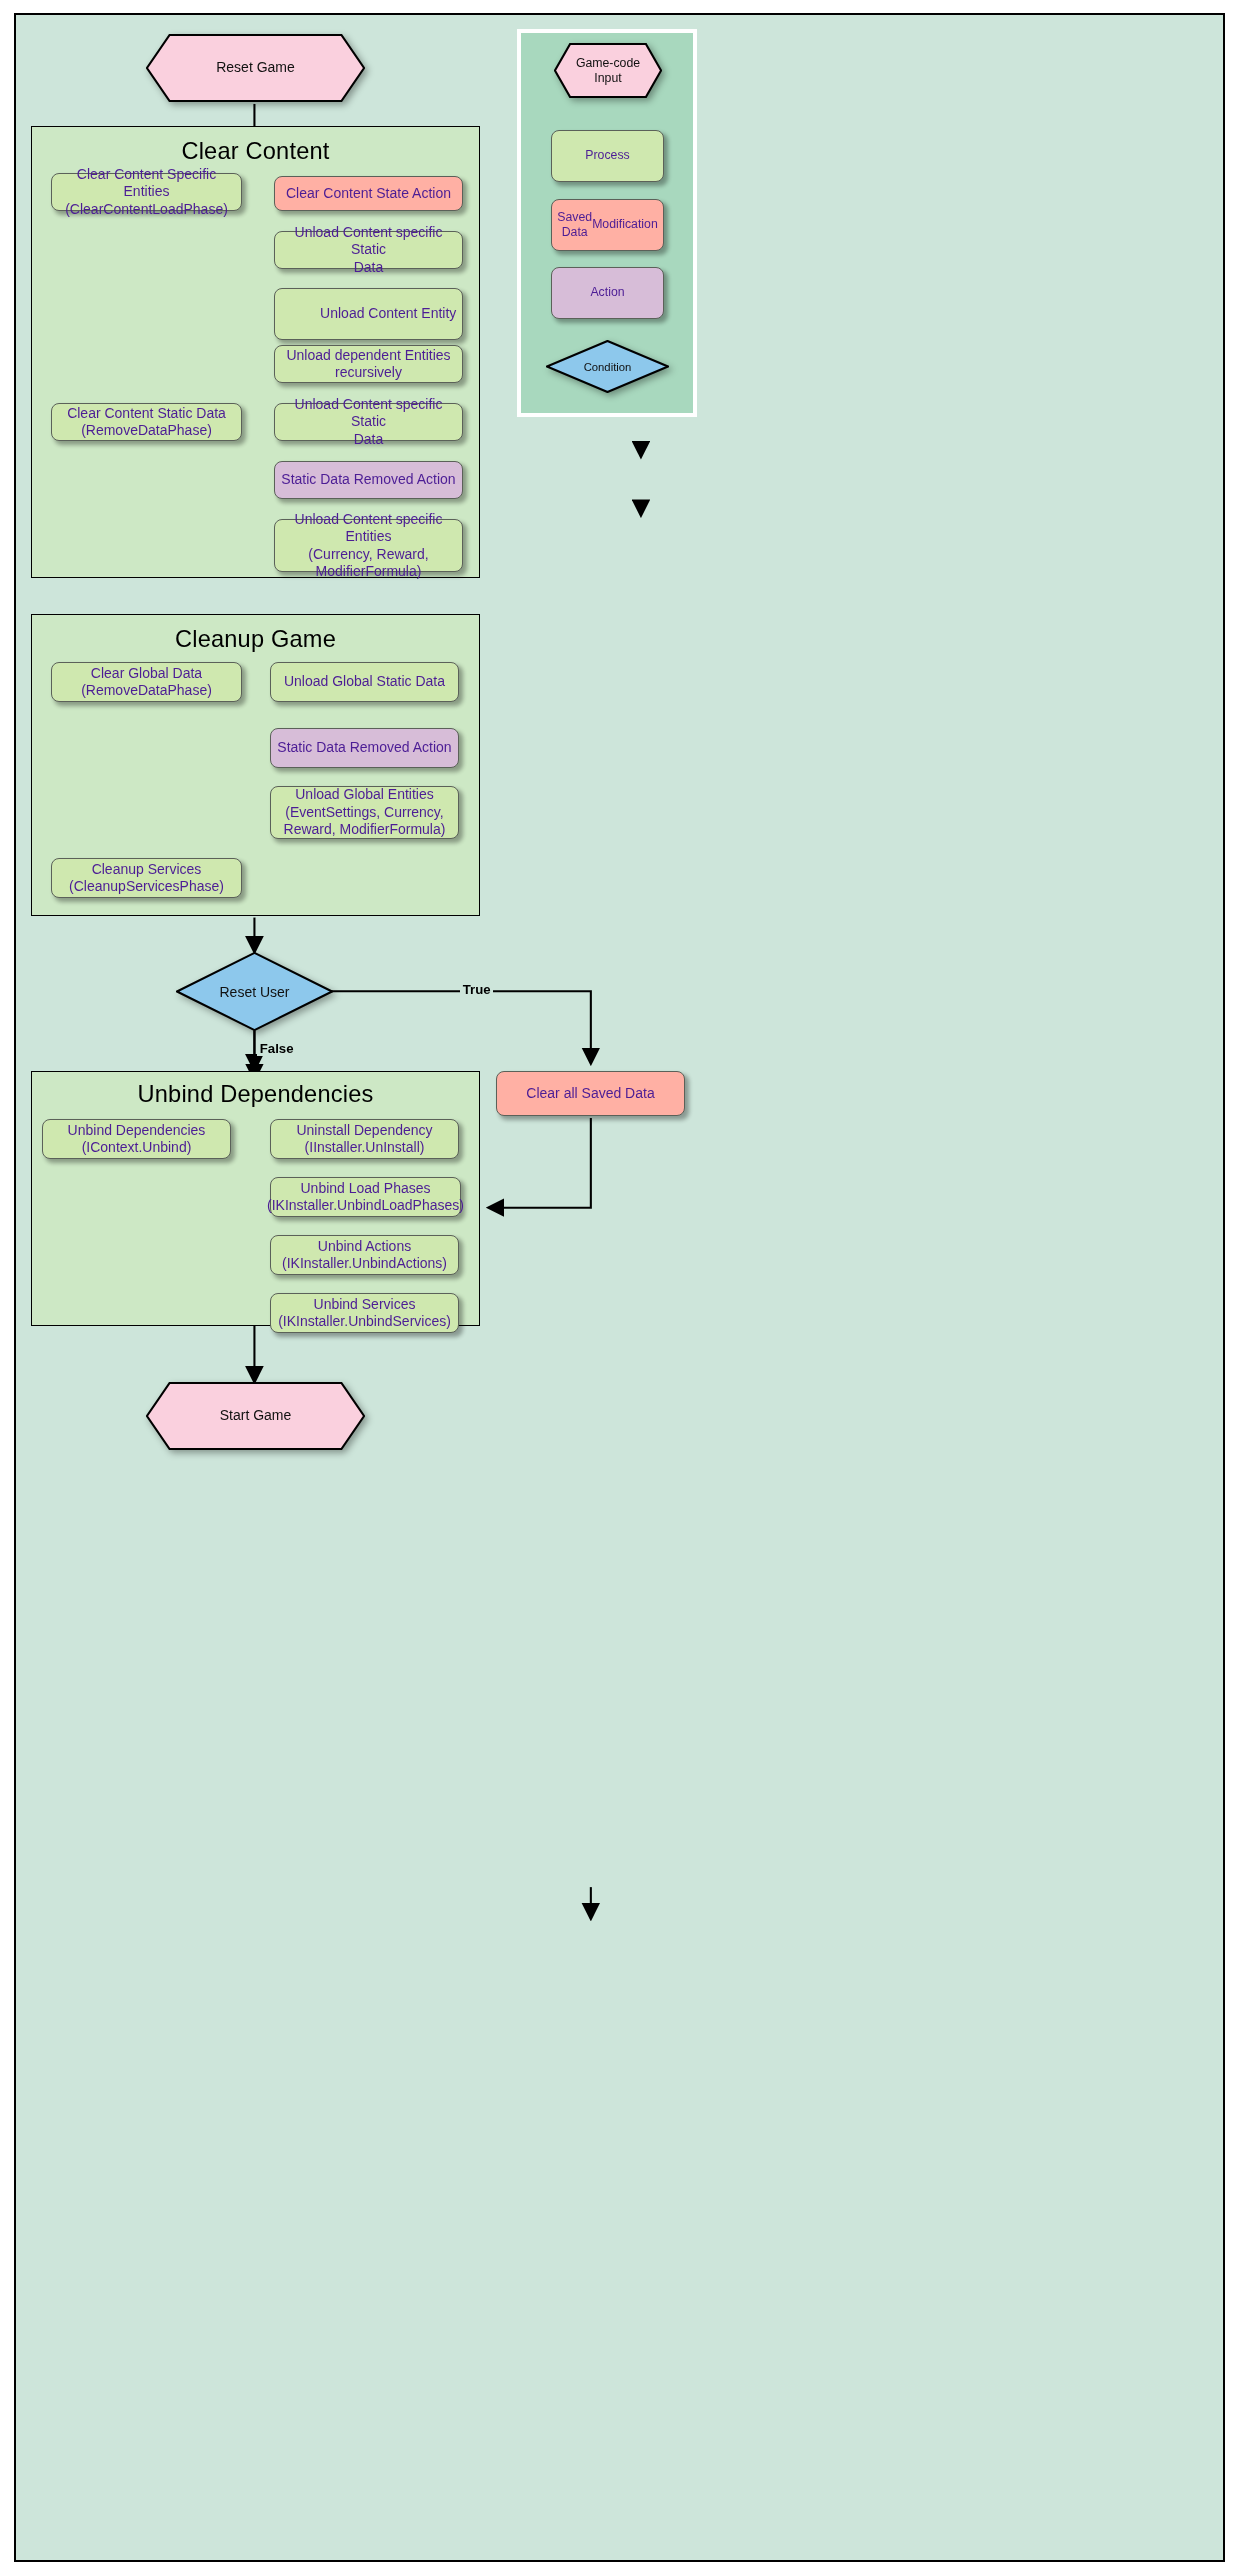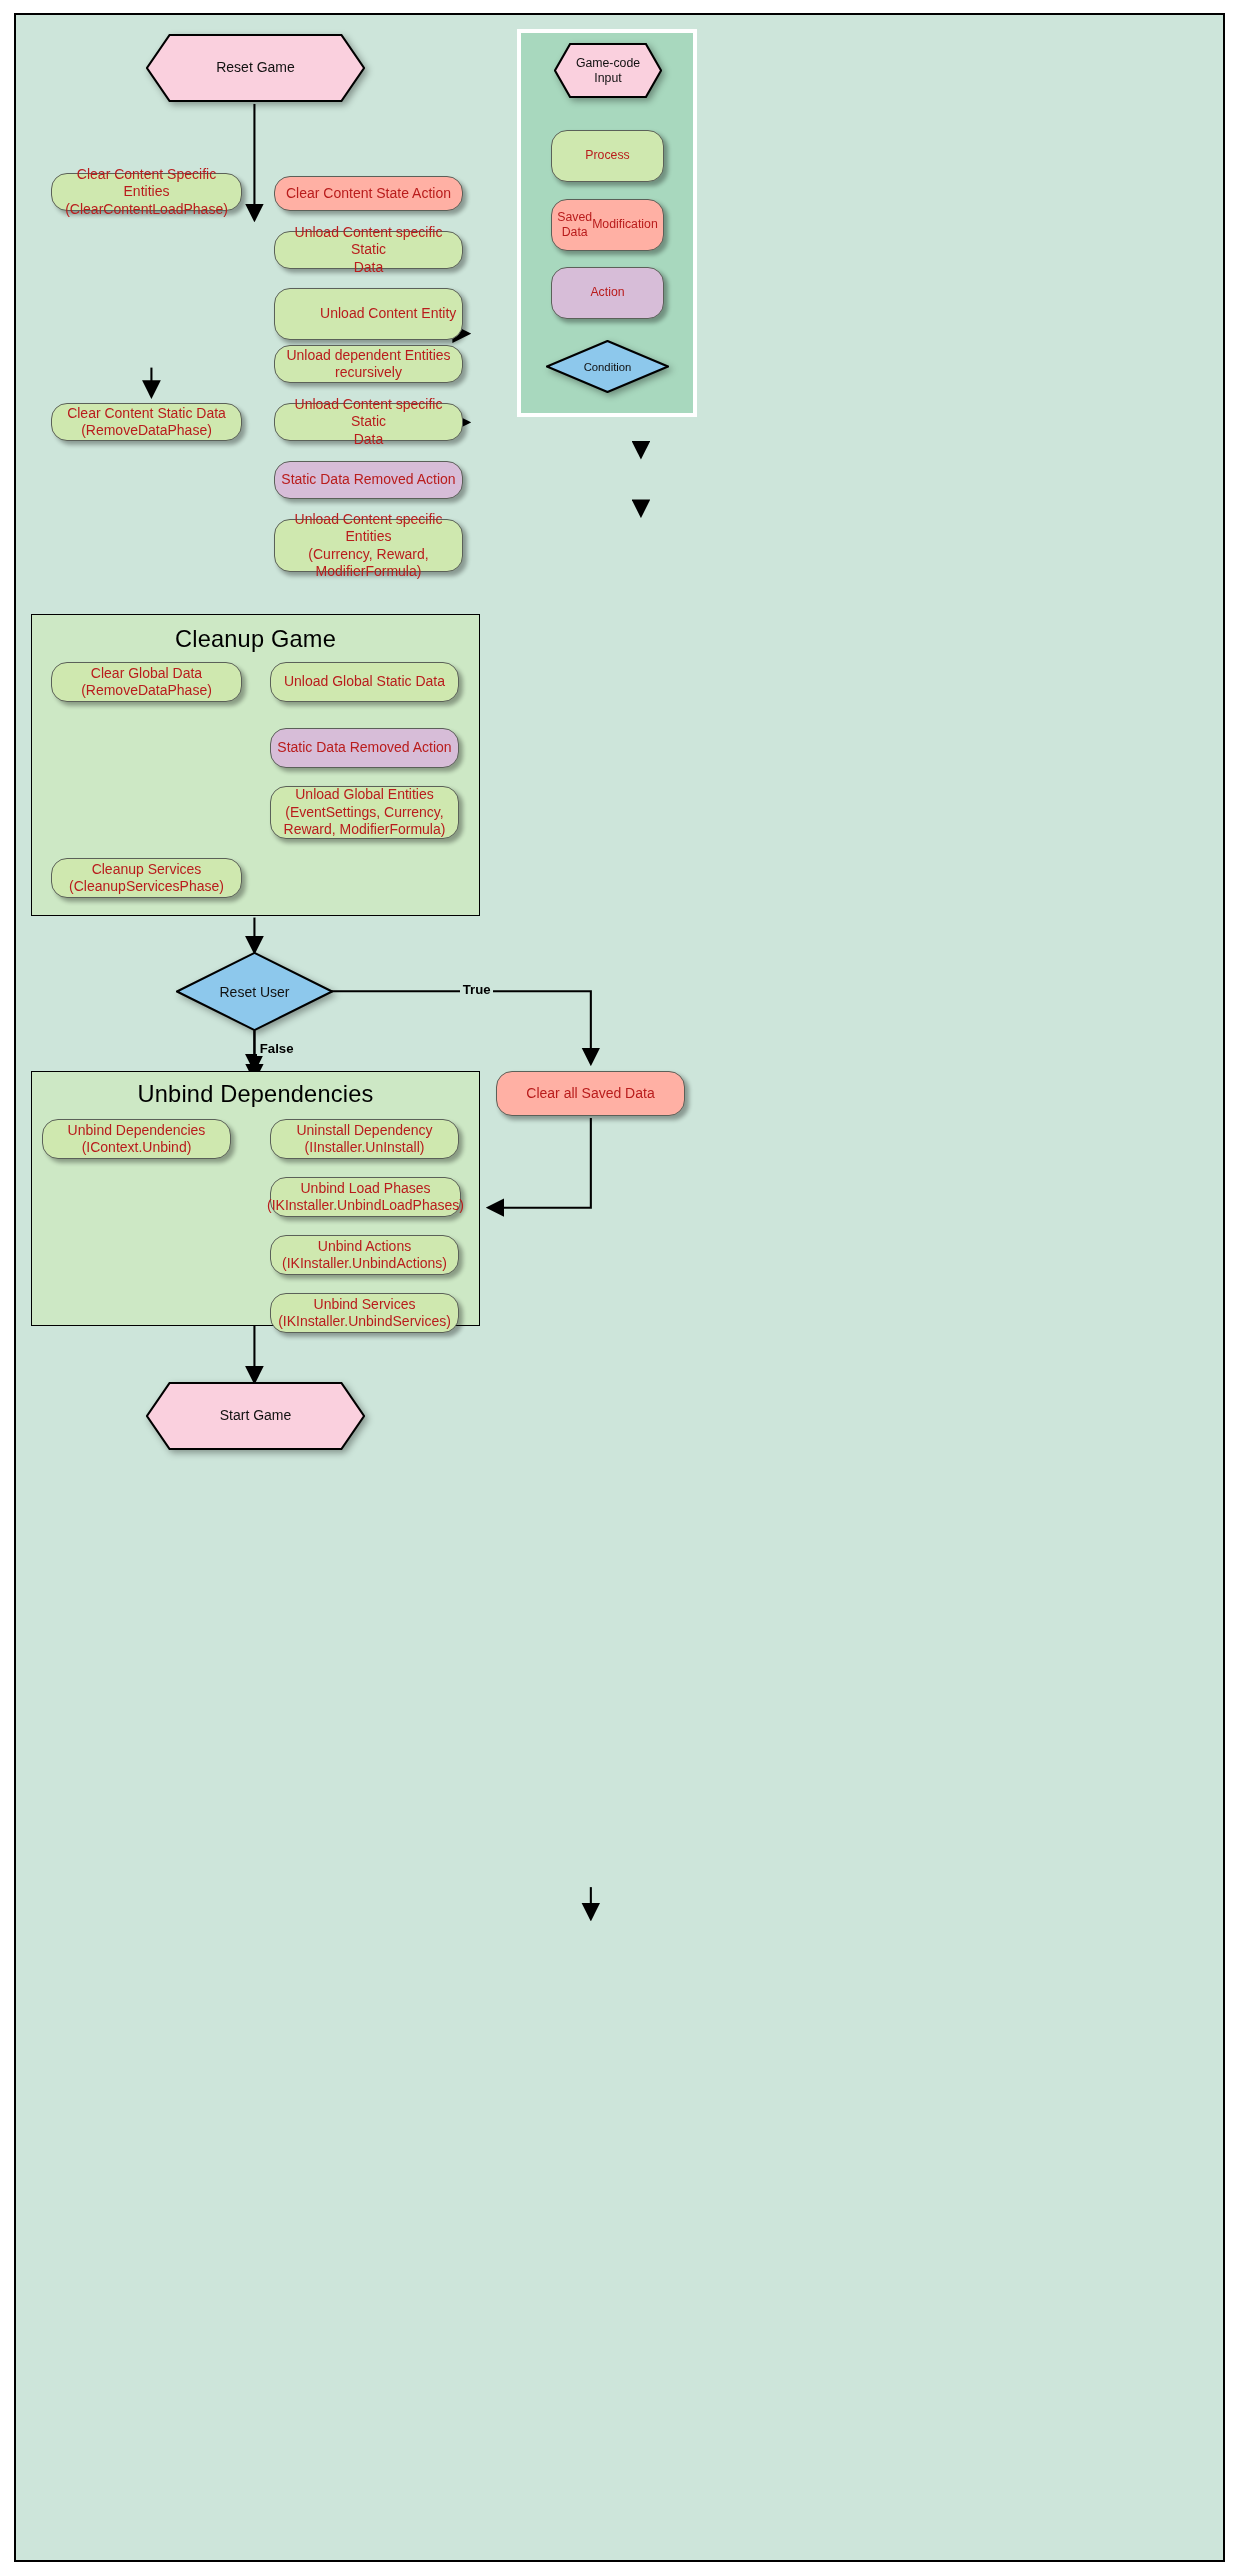--- a/index.html
+++ b/index.html
@@ -14,23 +14,23 @@
   .group{position:absolute;background:#CDE8C5;border:1.9px solid #000;box-sizing:border-box;}
   .group-title{position:absolute;left:0;right:0;text-align:center;
                font-size:23.6px;color:#000;letter-spacing:0.2px;}
 
   
   .legend{position:absolute;background:#A8D8BE;border:4.7px solid #ffffff;box-sizing:border-box;}
 
   
   .node{position:absolute;box-sizing:border-box;display:flex;align-items:center;
         justify-content:center;text-align:center;line-height:1.25;
-        border:1.5px solid #5B6159;border-radius:16px;
+        border:1.5px solid #5B6159;border-radius:8px;
         box-shadow:3.8px 3.8px 4.7px rgba(0,0,0,.33);
-        font-size:14px;color:#b91c1c;padding:1.9px 5.7px;}
+        font-size:14px;color:#4c1d95;padding:1.9px 5.7px;}
   .process{background:#CFE8AF;}
   .saved{background:#FFB0A4;}
   .action{background:#D7BDD8;}
 
   
   .hexwrap{position:absolute;filter:drop-shadow(3.8px 3.8px 3.8px rgba(0,0,0,.35));}
   .hex{width:100%;height:100%;position:relative;}
   .hex svg{display:block;width:100%;height:100%;}
   .hex .lbl{position:absolute;left:0;right:0;top:50%;transform:translateY(-50%);
             text-align:center;font-size:14px;color:#111;line-height:1.25;}
@@ -112,20 +112,23 @@
 
   <div class="hexwrap" style="left:146px;top:34px;width:219px;height:68px;">
     <div class="hex">
       <svg viewBox="0 0 232 72" preserveAspectRatio="none">
         <polygon points="25,1 207,1 231,36 207,71 25,71 1,36" fill="#FAD0DE" stroke="#000" stroke-width="2.2"></polygon>
       </svg>
       <div class="lbl">Reset Game</div>
     </div>
   </div>
 
+  <div class="group" style="left:31px;top:126px;width:449px;height:452px;">
+    <div class="group-title" style="top:11.3px;">Clear Content</div>
+  </div>
 
   <div class="node process" style="left:51px;top:173px;width:191px;height:38px;flex-direction:column;">
     <div>Clear Content Specific Entities</div>
     <div>(ClearContentLoadPhase)</div>
   </div>
   <div class="node process" style="left:51px;top:403px;width:191px;height:38px;flex-direction:column;">
     <div>Clear Content Static Data</div>
     <div>(RemoveDataPhase)</div>
   </div>
 

